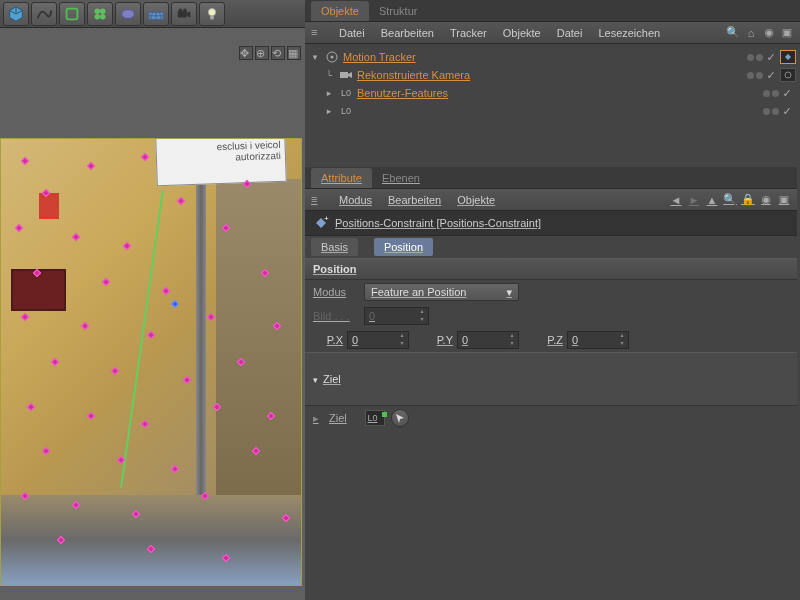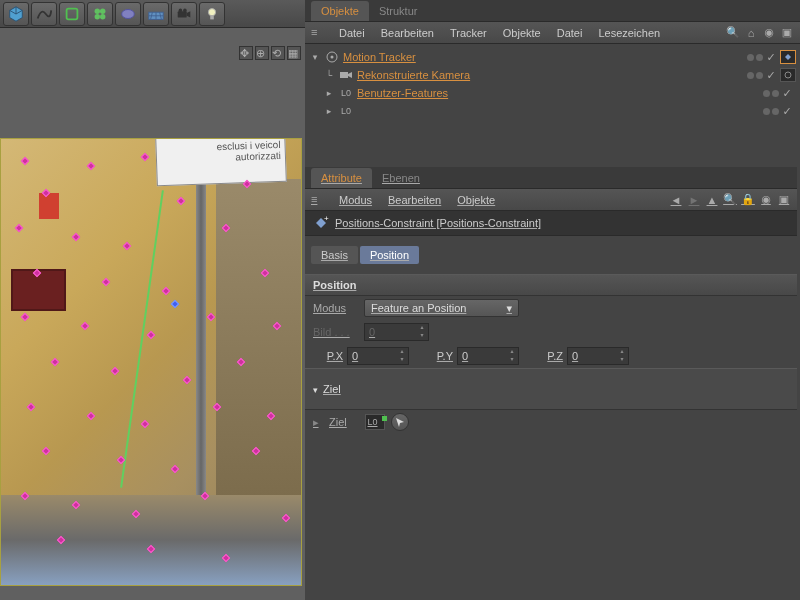--- a/index.html
+++ b/index.html
@@ -48,26 +48,26 @@
   .dot { width: 7px; height: 7px; border-radius: 50%; }
   .dot.grey { background: #666; }
   .tag-box { width: 16px; height: 14px; background: #2a2a2a; border: 1px solid #555; display: flex; align-items: center; justify-content: center; }
   .tag-box.sel { border: 1px solid #d89040; }
 
   .attr-panel { position: absolute; top: 167px; left: 0; width: 492px; height: 433px; background: #444; text-decoration: underline; }
   .attr-header { background: #333; display: flex; align-items: center; padding: 4px 8px; border-bottom: 1px solid #2a2a2a; }
   .attr-header-icon { width: 16px; height: 16px; margin-right: 6px; }
   .attr-title { color: #ccc; font-size: 11px; }
 
-  .sub-tabs { display: flex; padding: 10px 6px; gap: 2px; }
+  .sub-tabs { display: flex; padding: 2px 6px; gap: 16px; }
   .sub-tab { padding: 3px 10px; background: #555; color: #ccc; font-size: 11px; cursor: pointer; border-radius: 2px; }
   .sub-tab.active { background: #6a7a9a; color: #fff; }
 
   .section-head { background: linear-gradient(#555,#484848); padding: 4px 8px; color: #ddd; font-weight: bold; border-top: 1px solid #5a5a5a; border-bottom: 1px solid #333; }
-  .section-head.sub { background: #4a4a4a; font-weight: normal; font-size: 11px; padding: 14px 8px; }
+  .section-head.sub { background: #4a4a4a; font-weight: normal; font-size: 11px; padding: 20px 8px; }
   .section-head .arrow { display: inline-block; width: 10px; font-size: 9px; }
 
   .form-row { display: flex; align-items: center; padding: 3px 8px; gap: 6px; }
   .form-label { width: 45px; color: #aaa; font-size: 11px; }
   .form-label.dim { color: #666; }
   .dropdown { flex: 0 0 155px; height: 18px; background: linear-gradient(#666,#555); border: 1px solid #333; color: #ddd; padding: 0 6px; display: flex; align-items: center; justify-content: space-between; border-radius: 2px; cursor: pointer; }
   .num-input { width: 65px; height: 18px; background: #3a3a3a; border: 1px solid #2a2a2a; color: #ccc; padding: 0 4px; display: flex; align-items: center; position: relative; }
   .num-input.dim { color: #666; }
   .spinner { position: absolute; right: 0; top: 0; width: 12px; height: 100%; display: flex; flex-direction: column; }
   .spinner div { flex: 1; font-size: 6px; text-align: center; color: #888; line-height: 7px; }

